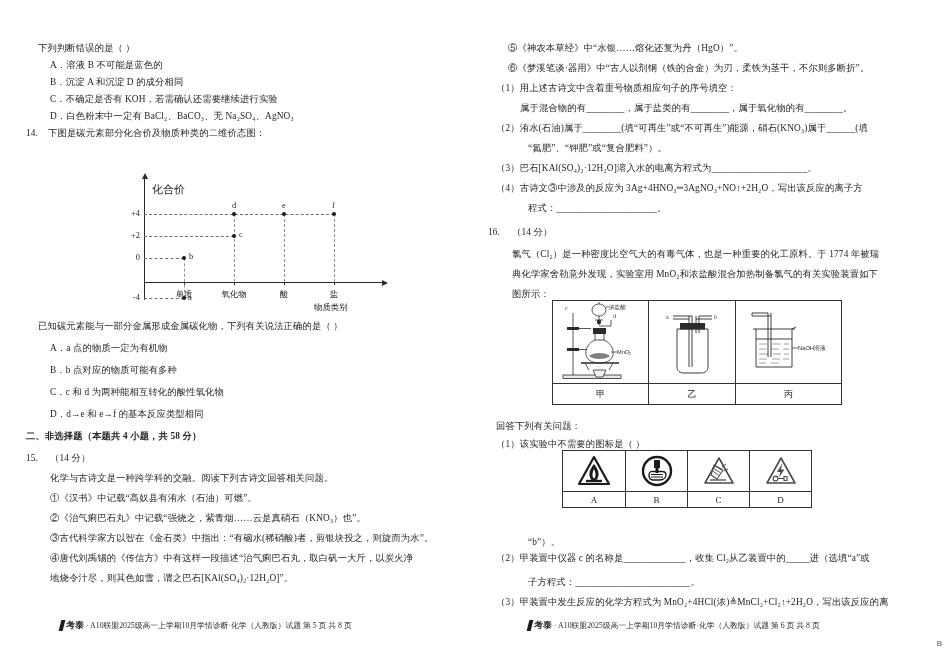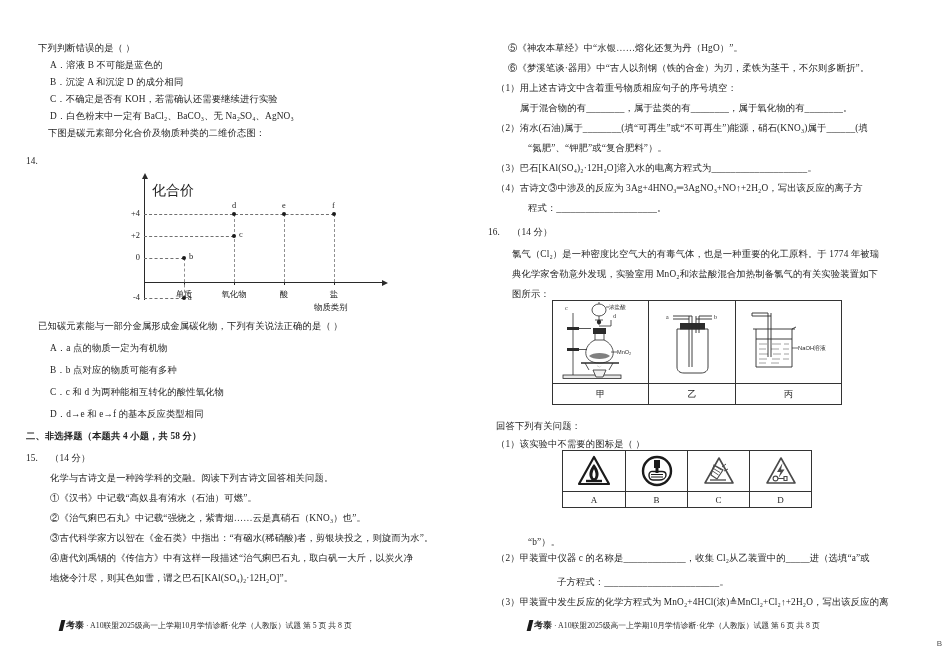--- a/index.html
+++ b/index.html
@@ -59,21 +59,21 @@
     border-bottom: 6px solid #2a2a2a;
   }
   .arrow-right {
     position: absolute; left: 276px; top: 101.5px;
     width: 0; height: 0;
     border-top: 3px solid transparent;
     border-bottom: 3px solid transparent;
     border-left: 6px solid #2a2a2a;
   }
   .ylab {
-    position: absolute; font-size: 14px; color: #242424;
+    position: absolute; font-size: 11px; color: #242424;
     white-space: nowrap;
   }
   .ytick {
     position: absolute; right: 0; font-size: 8.4px;
     color: #242424; white-space: nowrap; text-align: right;
   }
   .xtick-mark {
     position: absolute; width: 1px; height: 3px; background: #2a2a2a; top: 104px;
   }
   .xcat {
@@ -186,21 +186,21 @@
 
   <div class="col col-left">
 
     <div class="line txt" style="left:10px; top:40px;">下列判断错误的是（        ）</div>
 
     <div class="line txt" style="left:22px; top:57px;">A．溶液 B 不可能是蓝色的</div>
     <div class="line txt" style="left:22px; top:74px;">B．沉淀 A 和沉淀 D 的成分相同</div>
     <div class="line txt" style="left:22px; top:91px;">C．不确定是否有 KOH，若需确认还需要继续进行实验</div>
     <div class="line txt" style="left:22px; top:108px;">D．白色粉末中一定有 BaCl₂、BaCO₃、无 Na₂SO₄、AgNO₃</div>
 
-    <div class="line txt" style="left:-2px; top:125px;margin-top:28px;">14.</div>
+    <div class="line txt" style="left:-2px; top:125px;">14.</div>
     <div class="line txt" style="left:20px; top:125px;">下图是碳元素部分化合价及物质种类的二维价态图：</div>
 
     <div class="chart">
       <div class="axis-v"></div>
       <div class="arrow-up"></div>
       <div class="axis-h"></div>
       <div class="arrow-right"></div>
 
       <div class="ylab" style="left:46px; top:4px;">化合价</div>
 
@@ -491,21 +491,21 @@
         </div>
         <div class="iconcell i3">
           <span class="iconlabel">D</span>
         </div>
       </div>
     </div>
 
     <div class="line txt" style="left:6px; top:506px;margin-top:44px;">（2）甲装置中仪器 c 的名称是_____________，收集 Cl₂从乙装置中的_____进（选填“a”或</div>
     <div class="line txt" style="left:38px; top:534px;">“b”）。</div>
     <div class="line txt" style="left:6px; top:554px;margin-top:40px;">（3）甲装置中发生反应的化学方程式为 MnO₂+4HCl(浓)≜MnCl₂+Cl₂↑+2H₂O，写出该反应的离</div>
-    <div class="line txt" style="left:38px; top:574px;margin-left:29px;">子方程式：________________________。</div>
+    <div class="line txt" style="left:38px; top:574px;">子方程式：________________________。</div>
 
     <div class="footer" style="left:38px;">
       <span class="flogo-bar"></span>
       <span class="flogo-text">考泰</span>
       <span>· A10联盟2025级高一上学期10月学情诊断·化学（人教版）试题 第 6 页  共 8 页</span>
     </div>
   </div>
 
   <div class="page-edge-mark">B</div>
 </div>

